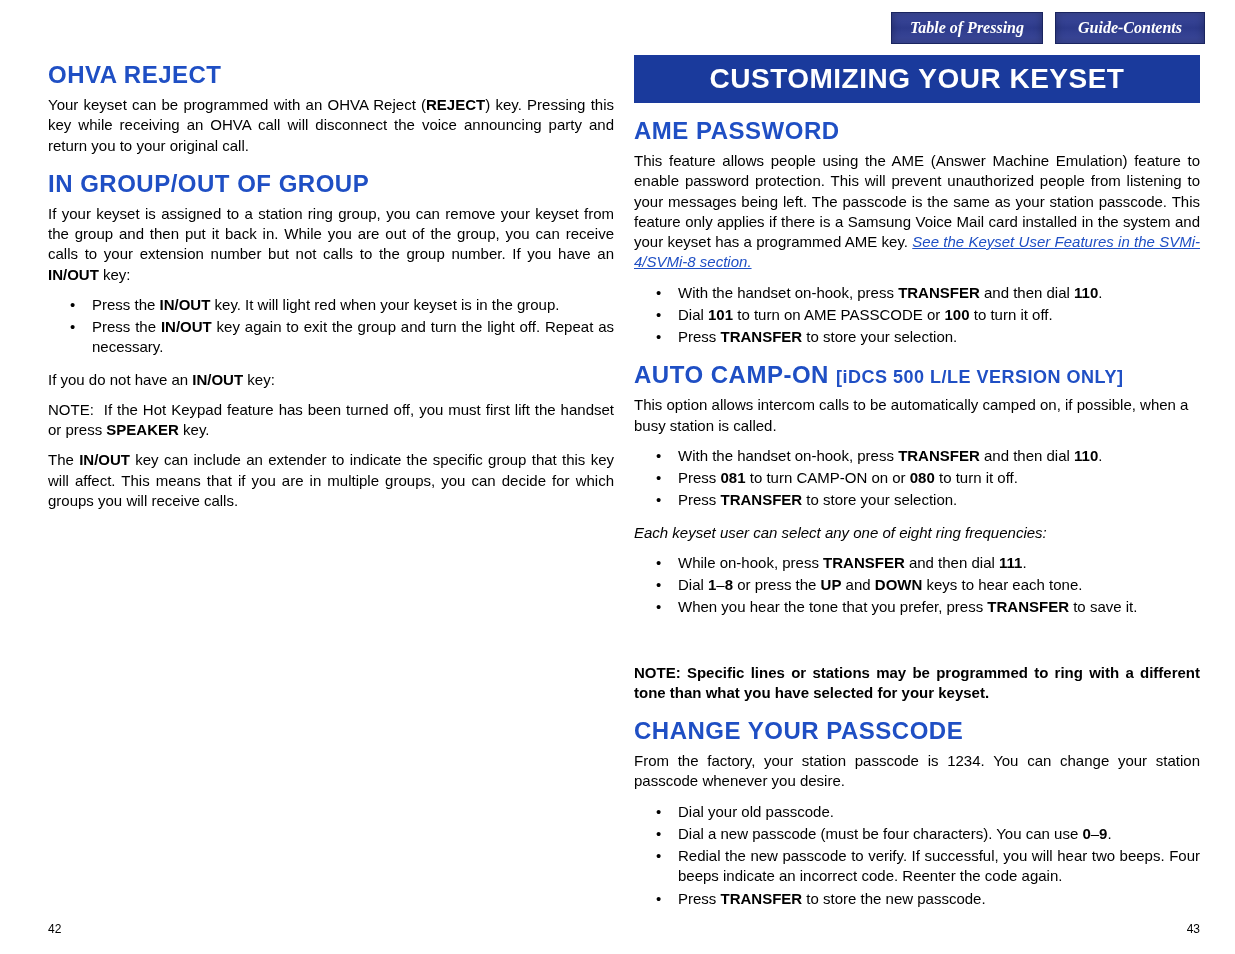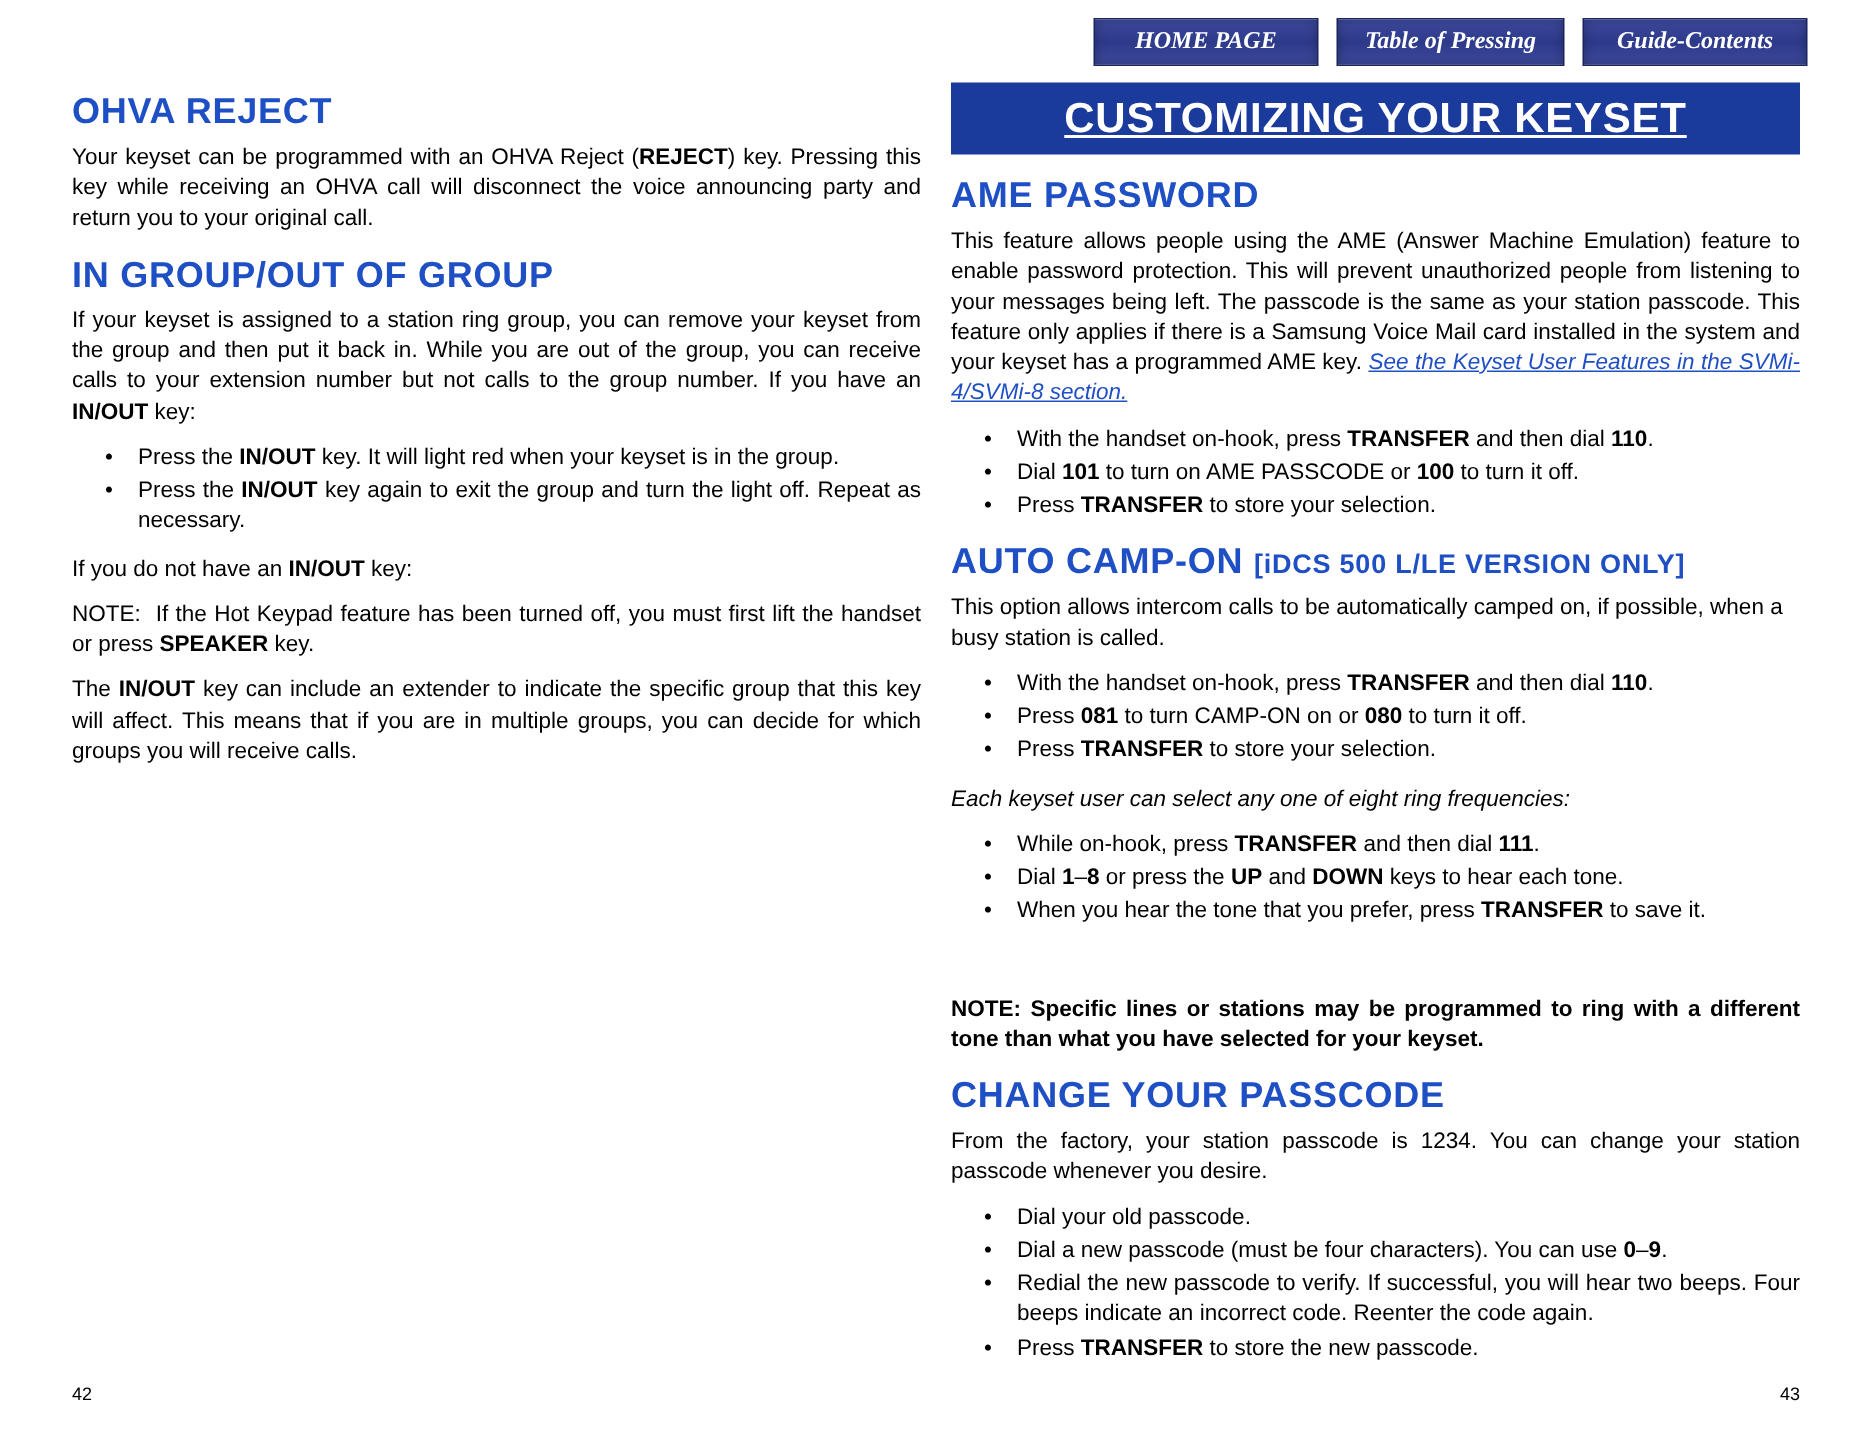--- a/index.html
+++ b/index.html
@@ -46,21 +46,20 @@
   h1.banner {
     background: #1a3a9c;
     color: #fff;
     font-size: 28px;
     font-weight: bold;
     font-family: Arial, Helvetica, sans-serif;
     padding: 8px 0;
     text-align: center;
     margin-bottom: 14px;
     letter-spacing: 0.5px;
-    text-decoration: underline;
   }
   h2 {
     color: #1f4fc4;
     font-size: 24px;
     font-weight: bold;
     margin-top: 14px;
     margin-bottom: 6px;
     letter-spacing: 0.5px;
   }
   h2 .subtitle {
@@ -111,21 +110,20 @@
     line-height: 1.35;
     font-weight: bold;
     text-align: justify;
     margin-top: 45px;
   }
 </style>
 </head>
 <body>
 
 <div class="nav-bar">
-  <div class="nav-button">HOME PAGE</div>
   <div class="nav-button">Table of Pressing</div>
   <div class="nav-button">Guide-Contents</div>
 </div>
 
 <div class="columns">
 
   <div class="column col-left">
     <h2 style="margin-top:6px;">OHVA REJECT</h2>
     <p>Your keyset can be programmed with an OHVA Reject (<span class="bold">REJECT</span>) key. Pressing this key while receiving an OHVA call will disconnect the voice announcing party and return you to your original call.</p>
 

